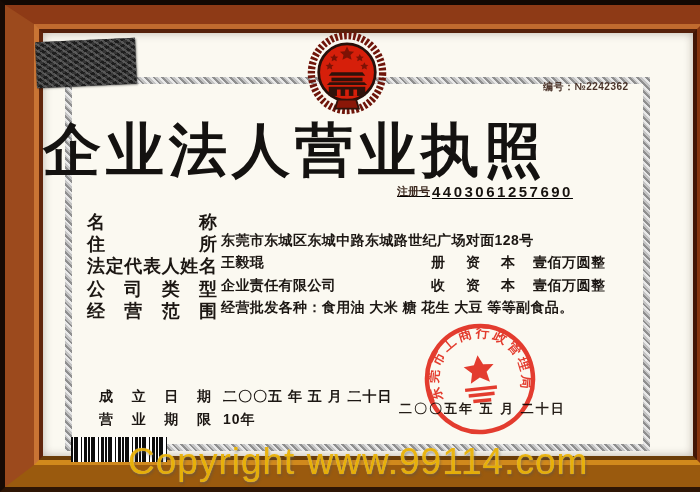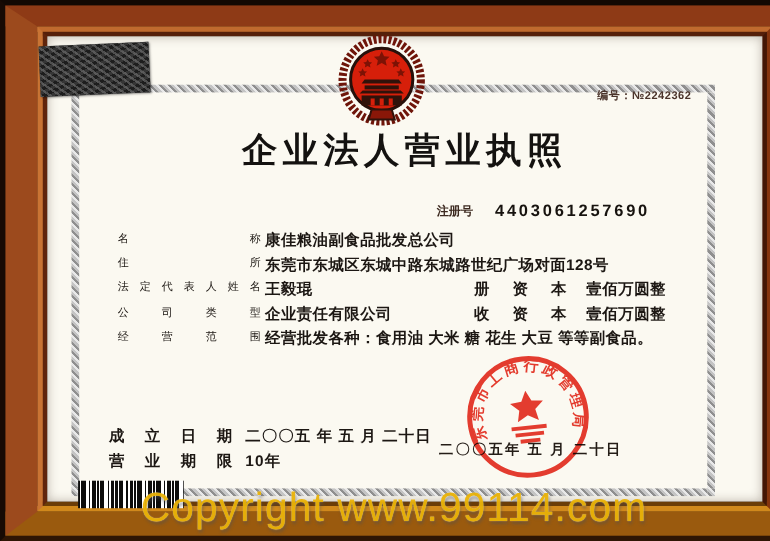--- a/index.html
+++ b/index.html
@@ -39,34 +39,34 @@
       repeating-linear-gradient(-24deg,rgba(70,70,70,.6) 0 3px,transparent 3px 6px),
       #1d1d1d;
     box-shadow:1px 1px 2px rgba(0,0,0,.4);
   }
   .serial{
     position:absolute;left:500px;top:47px;
     font-size:10px;font-weight:bold;color:#4a332a;letter-spacing:.5px;
   }
   .emblem{position:absolute;left:258px;top:-1px;}
   .title{
-    position:absolute;left:0;top:87px;width:100%;text-align:center;
-    font-size:32px;font-weight:bold;color:#141210;letter-spacing:5px;
+    position:absolute;left:0;top:87px;width:100%;text-align:left;
+    font-size:58px;font-weight:bold;color:#141210;letter-spacing:5px;
     line-height:1.05;white-space:nowrap;
   }
   .regrow{
-    position:absolute;left:354px;top:150px;display:flex;align-items:flex-start;gap:20px;
+    position:absolute;left:354px;top:150px;display:flex;align-items:flex-start;gap:2px;text-decoration:underline;
   }
   .reglabel{font-size:11px;font-weight:bold;color:#3d2a20;padding-top:1px;}
   .regno{font-size:15px;font-weight:bold;color:#17130f;letter-spacing:2.5px;}
   
   .row{position:absolute;left:44px;display:flex;align-items:flex-start;white-space:nowrap;}
   .flabel{
-    display:inline-block;width:130px;font-size:10px;font-weight:normal;color:#1c1713;
-    text-align:justify;text-align-last:justify;text-justify:inter-character;flex:0 0 130px;margin-left:20px;
+    display:inline-block;width:130px;font-size:18px;font-weight:bold;color:#1c1713;
+    text-align:justify;text-align-last:justify;text-justify:inter-character;flex:0 0 130px;
   }
   .fvalue{font-size:14px;font-weight:bold;color:#1c1713;margin-left:4px;letter-spacing:.4px;}
   .cap{position:absolute;display:flex;white-space:nowrap;align-items:center;}
   .caplabel{
     display:inline-block;width:84px;flex:0 0 84px;font-size:14px;font-weight:bold;color:#1c1713;
     text-align:justify;text-align-last:justify;text-justify:inter-character;
   }
   .capvalue{font-size:14px;font-weight:bold;color:#1c1713;margin-left:18px;letter-spacing:.5px;}
   
   .brow{position:absolute;left:56px;display:flex;white-space:nowrap;}
@@ -135,21 +135,20 @@
 
     <div class="title">企业法人营业执照</div>
 
     <div class="regrow">
       <span class="reglabel">注册号</span>
       <span class="regno">4403061257690</span>
     </div>
 
     <div class="row" style="top:177px">
       <span class="flabel">名称</span>
-      <span class="fvalue">康佳粮油副食品批发总公司</span>
     </div>
     <div class="row" style="top:199px">
       <span class="flabel">住所</span>
       <span class="fvalue">东莞市东城区东城中路东城路世纪广场对面128号</span>
     </div>
     <div class="row" style="top:221px">
       <span class="flabel">法定代表人姓名</span>
       <span class="fvalue">王毅琨</span>
     </div>
     <div class="row" style="top:244px">

